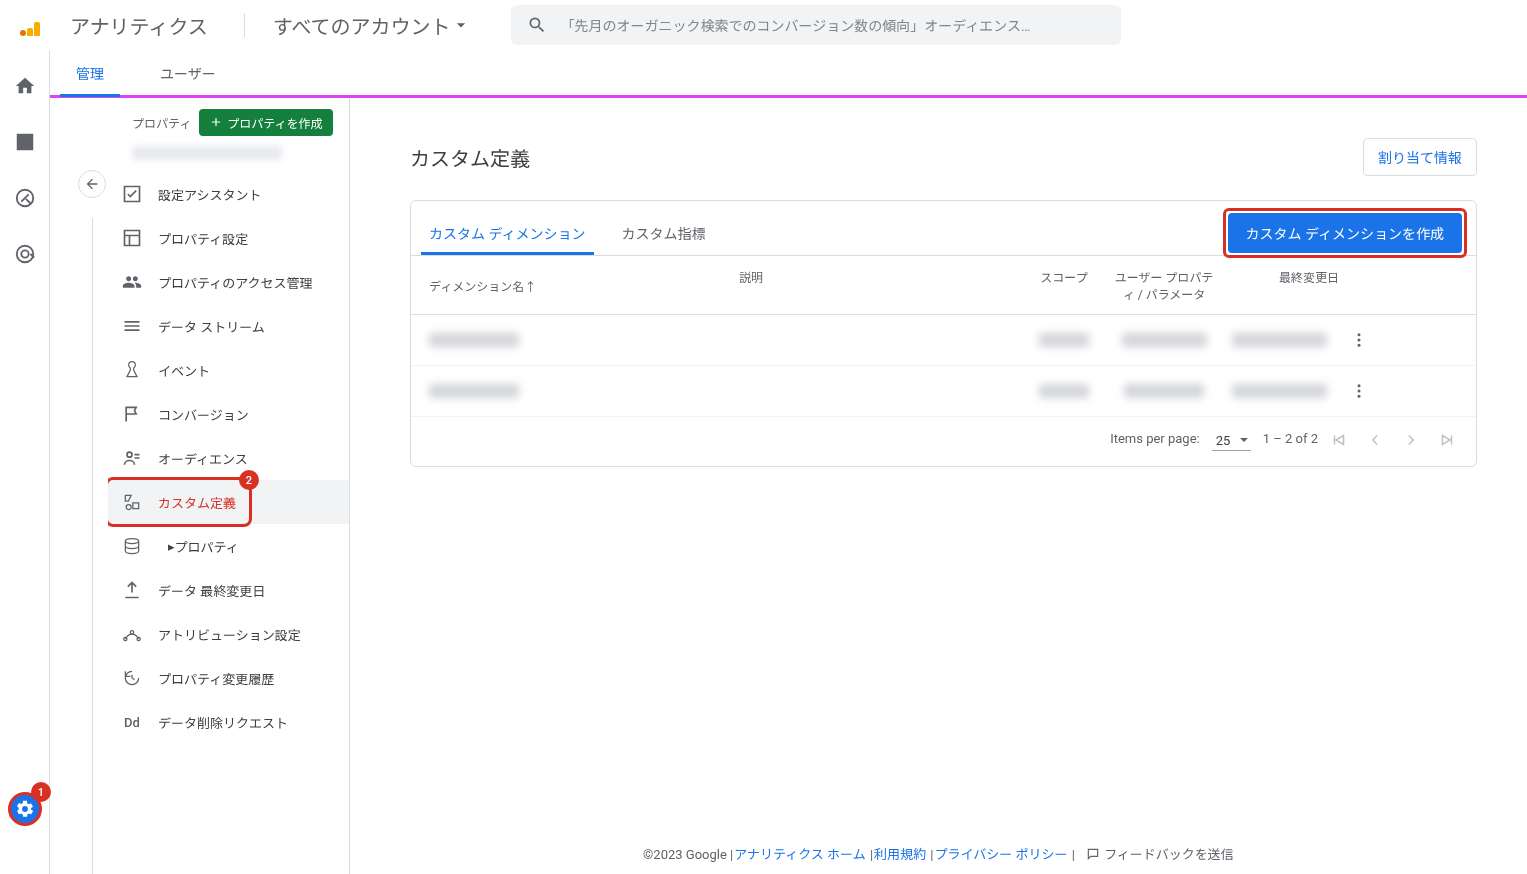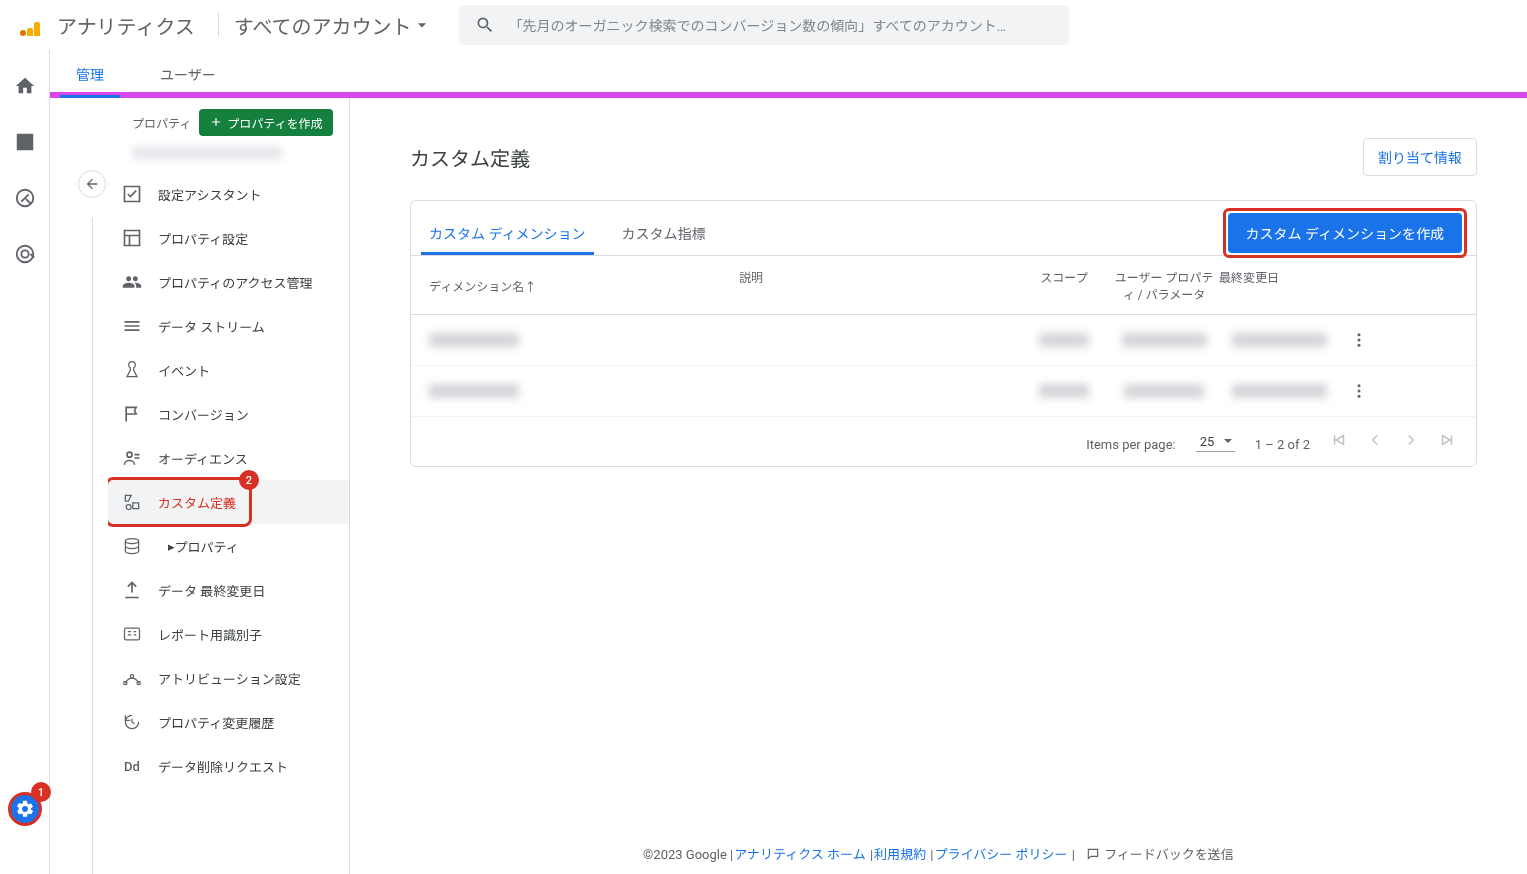--- a/index.html
+++ b/index.html
@@ -1,38 +1,38 @@
 <!DOCTYPE html>
 <html><head>
 <meta charset="utf-8">
 <style>
 *{box-sizing:border-box;margin:0;padding:0;font-family:"Roboto","Noto Sans JP","Hiragino Sans",Arial,sans-serif}
 body{background:#fff;color:#3c4043;overflow:hidden}
 .app{width:1527px;height:874px;display:flex;flex-direction:column}
-.header{height:50px;display:flex;align-items:center;padding:0 12px;gap:7px}
+.header{height:50px;display:flex;align-items:center;padding:0 12px;gap:20px}
 .logo{width:22px;height:22px;display:flex;align-items:flex-end;gap:1px;margin:0 8px}
 .logo .b1{width:6px;height:8px;background:#f9ab00;border-radius:2px 2px 0 0}
 .logo .b2{width:6px;height:14px;background:#f9ab00;border-radius:2px 2px 0 0}
 .logo .b3{width:6px;height:6px;background:#e37400;border-radius:50%}
 .prod{font-size:20px;color:#5f6368;margin-right:8px}
 .vbar{width:1px;height:24px;background:#dadce0;margin:0 8px}
 .acct{font-size:20px;color:#5f6368;display:flex;align-items:center;cursor:pointer}
 .search{flex:0 0 610px;height:40px;background:#f1f3f4;border-radius:6px;display:flex;align-items:center;padding:0 16px;margin-left:20px}
 .search svg{width:20px;height:20px;fill:#5f6368}
 .search-txt{margin-left:14px;color:#80868b;font-size:14px;overflow:hidden;text-overflow:ellipsis;white-space:nowrap;flex:1}
 .body{flex:1;display:flex;overflow:hidden}
 .rail{width:50px;border-right:1px solid #dadce0;display:flex;flex-direction:column;align-items:center;padding-top:24px;gap:32px;position:relative}
 .rail-ico{width:24px;height:24px;display:flex;align-items:center;justify-content:center;color:#5f6368;cursor:pointer}
 .rail-ico svg{width:22px;height:22px;fill:currentColor}
 .gear-wrap{position:absolute;bottom:48px;left:8px}
 .gear{width:34px;height:34px;border:3px solid #d93025;border-radius:50%;background:#1a73e8;display:flex;align-items:center;justify-content:center;color:#fff;cursor:pointer}
 .gear svg{width:20px;height:20px;fill:#fff}
 .badge1{position:absolute;top:-10px;right:-9px;width:20px;height:20px;border-radius:50%;background:#d93025;color:#fff;font-size:11px;display:flex;align-items:center;justify-content:center;font-weight:500}
 .main{flex:1;display:flex;flex-direction:column;overflow:hidden}
-.tabs{height:48px;display:flex;padding-left:22px;border-bottom:6px solid #d946ef}
+.tabs{height:48px;display:flex;align-items:center;padding-left:22px;border-bottom:3px solid #d946ef}
 .tab{padding:0 4px;height:48px;display:flex;align-items:center;font-size:14px;color:#5f6368;margin-right:48px;cursor:pointer;position:relative}
 .tab.active{color:#1a73e8}
 .tab.active::after{content:"";position:absolute;bottom:0;left:-12px;right:-12px;height:3px;background:#1a73e8}
 .content{flex:1;display:flex;overflow:hidden}
 .sidepanel{width:300px;position:relative;padding-left:58px}
 .sideinner{height:100%;overflow-y:auto;border-right:1px solid #dadce0}
 .sideinner::-webkit-scrollbar{width:8px}
 .sideinner::-webkit-scrollbar-thumb{background:#bdc1c6;border-radius:4px}
 .backbtn{position:absolute;left:28px;top:72px;width:28px;height:28px;border:1px solid #dadce0;border-radius:50%;background:#fff;display:flex;align-items:center;justify-content:center;cursor:pointer;color:#5f6368}
 .backbtn svg{width:16px;height:16px;fill:currentColor}
@@ -61,27 +61,27 @@
 .ctab.active{color:#1a73e8}
 .ctab.active::after{content:"";position:absolute;bottom:0;left:-4px;right:-4px;height:3px;background:#1a73e8}
 .createdim-wrap{margin-left:auto;position:relative}
 .createdim{background:#1a73e8;color:#fff;border:none;font-size:14px;padding:10px 18px;border-radius:4px;cursor:pointer}
 .createdim-hl{position:absolute;top:-5px;left:-5px;right:-5px;bottom:-5px;border:3px solid #d93025;border-radius:6px;pointer-events:none}
 .thead{display:flex;padding:12px 18px;font-size:12px;color:#5f6368;border-top:1px solid #dadce0;border-bottom:1px solid #dadce0}
 .col-name{flex:0 0 310px;display:flex;align-items:center;}
 .col-desc{flex:0 0 280px}
 .col-scope{flex:0 0 90px;text-align:center}
 .col-param{flex:0 0 110px;text-align:center}
-.col-date{flex:0 0 120px;text-align:left}
+.col-date{flex:0 0 120px;text-align:right}
 .col-menu{flex:0 0 40px}
 .trow{display:flex;align-items:center;padding:16px 18px;border-bottom:1px solid #f1f3f4;font-size:13px}
 .blurcell{height:14px;background:#d2d4d7;border-radius:2px;filter:blur(4px)}
 .dots{cursor:pointer;color:#5f6368;display:flex;justify-content:center}
 .dots svg{width:18px;height:18px;fill:currentColor}
-.pager{display:flex;align-items:flex-end;justify-content:flex-end;padding:14px 20px;font-size:13px;color:#5f6368;gap:20px}
+.pager{display:flex;align-items:flex-start;justify-content:flex-end;padding:14px 20px;font-size:13px;color:#5f6368;gap:12px}
 .pgsel{border:none;border-bottom:1px solid #9aa0a6;font-size:13px;padding:2px 20px 2px 4px;color:#3c4043;background:transparent;appearance:none;cursor:pointer}
 .pgsel-wrap{position:relative}
 .pgsel-wrap::after{content:"";position:absolute;right:3px;top:7px;border:4px solid transparent;border-top-color:#5f6368}
 .pgbtns{display:flex;gap:18px}
 .pgbtn{color:#bdc1c6;cursor:default}
 .pgbtn svg{width:18px;height:18px;fill:currentColor}
 .footer{position:absolute;bottom:10px;left:0;right:0;text-align:center;font-size:13px;color:#5f6368}
 .footer a{color:#1a73e8;text-decoration:none;margin:0 1px}
 .footer .sep{color:#5f6368}
 .fbico{display:inline-block;vertical-align:-2px;margin:0 4px 0 8px}
@@ -101,21 +101,21 @@
     <div class="acct">
       <span>すべてのアカウント</span>
       <svg viewBox="0 0 24 24" width="20" height="20">
           <path fill="#5f6368" d="M7 10l5 5 5-5z"></path>
         </svg>
     </div>
     <div class="search">
       <svg viewBox="0 0 24 24">
           <path d="M15.5 14h-.79l-.28-.27A6.471 6.471 0 0016 9.5 6.5 6.5 0 109.5 16c1.61 0 3.09-.59 4.23-1.57l.27.28v.79l5 4.99L20.49 19l-4.99-5zm-6 0C7.01 14 5 11.99 5 9.5S7.01 5 9.5 5 14 7.01 14 9.5 11.99 14 9.5 14z"></path>
         </svg>
-      <div class="search-txt">「先月のオーガニック検索でのコンバージョン数の傾向」すべてのアカウント…</div>
+      <div class="search-txt">「先月のオーガニック検索でのコンバージョン数の傾向」オーディエンス…</div>
     </div>
   </div>
 
   <div class="body">
     <div class="rail">
       <div class="rail-ico">
           <svg viewBox="0 0 24 24">
             <path d="M10 20v-6h4v6h5v-8h3L12 3 2 12h3v8z"></path>
           </svg>
         </div>
@@ -253,29 +253,20 @@
                 <span class="datasettings">▸</span>
                 <span class="nav-text">プロパティ</span>
               </div>
             <div class="nav-item">
                 <span class="nav-ico">
                   <svg viewBox="0 0 24 24">
                     <path d="M12 3v12M7 8l5-5 5 5M4 21h16" fill="none" stroke="currentColor" stroke-width="2"></path>
                   </svg>
                 </span>
                 <span class="nav-text">データ 最終変更日</span>
-              </div>
-            <div class="nav-item">
-                <span class="nav-ico">
-                  <svg viewBox="0 0 24 24">
-                    <rect x="3" y="5" width="18" height="14" rx="2" fill="none" stroke="currentColor" stroke-width="1.5"></rect>
-                    <path d="M7 9h4M7 13h4M14 9h3M14 13h3" stroke="currentColor" stroke-width="1.5"></path>
-                  </svg>
-                </span>
-                <span class="nav-text">レポート用識別子</span>
               </div>
             <div class="nav-item">
                 <span class="nav-ico">
                   <svg viewBox="0 0 24 24">
                     <path d="M4 18c4-8 12-8 16 0" fill="none" stroke="currentColor" stroke-width="1.5"></path>
                     <circle cx="4" cy="18" r="2" fill="none" stroke="currentColor" stroke-width="1.5"></circle>
                     <circle cx="20" cy="18" r="2" fill="none" stroke="currentColor" stroke-width="1.5"></circle>
                     <circle cx="12" cy="10" r="2" fill="none" stroke="currentColor" stroke-width="1.5"></circle>
                   </svg>
                 </span>

